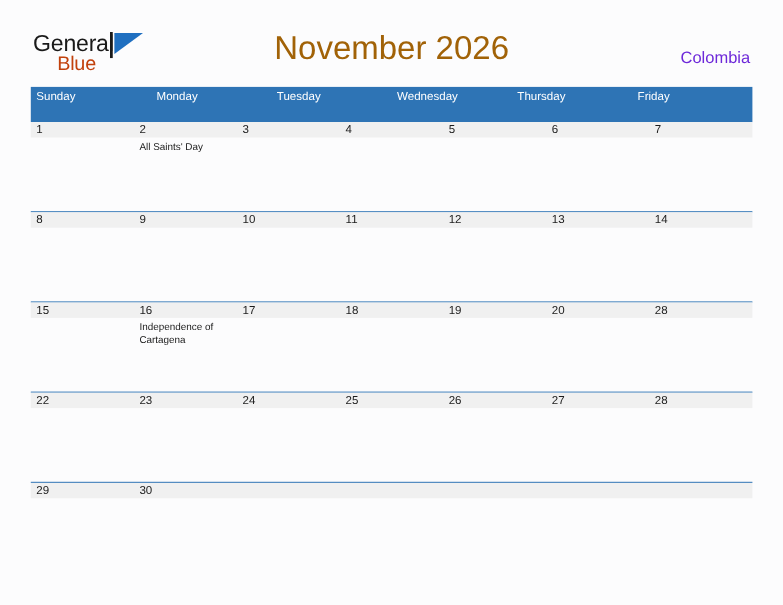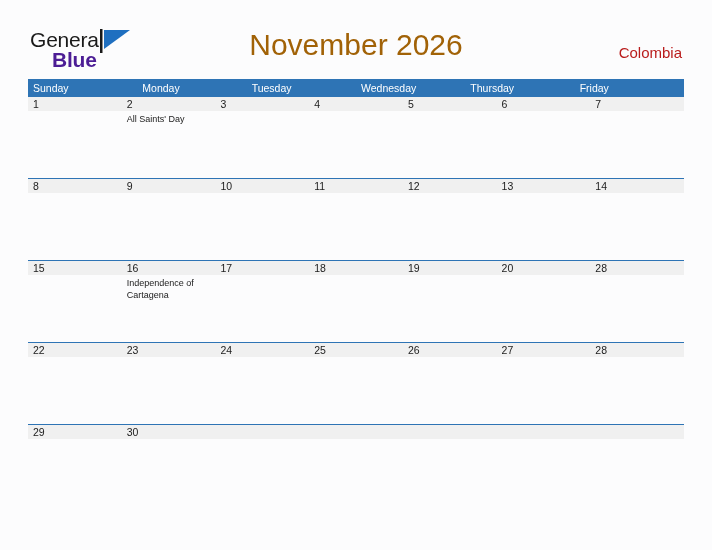--- a/index.html
+++ b/index.html
@@ -34,25 +34,24 @@
     top: 0;
     font-size: 21px;
     color: #1a1a1a;
     letter-spacing: -0.2px;
     font-family: "Liberation Sans", sans-serif;
   }
   .logo-blue {
     position: absolute;
     left: 22px;
     top: 20px;
-    font-size: 21px;
-    color: #4c1d95;
+    font-size: 18px;
+    color: #c2410c;
     letter-spacing: -0.2px;
     font-family: "Liberation Sans", sans-serif;
-    font-weight: bold;
   }
   .logo-flag {
     position: absolute;
     left: 70px;
     top: 1px;
     width: 36px;
     height: 24px;
   }
 
   .cal-title {
@@ -65,36 +64,36 @@
     color: #a16207;
     font-weight: normal;
     font-family: "Liberation Sans", sans-serif;
   }
 
   .country {
     position: absolute;
     right: 30px;
     top: 44px;
     font-size: 15px;
-    color: #b91c1c;
+    color: #6d28d9;
     font-family: "Liberation Sans", sans-serif;
   }
 
   
   .calendar {
     position: absolute;
     left: 28px;
     top: 79px;
     width: 656px;
   }
 
   .week-header {
     display: flex;
     background: #2e74b5;
-    height: 18px;
+    height: 32px;
   }
   .week-header .hcell {
     flex: 1 1 0;
     color: #ffffff;
     font-size: 10.5px;
     line-height: 18px;
     padding-left: 5px;
     box-sizing: border-box;
     font-family: "Liberation Sans", sans-serif;
     white-space: nowrap;

